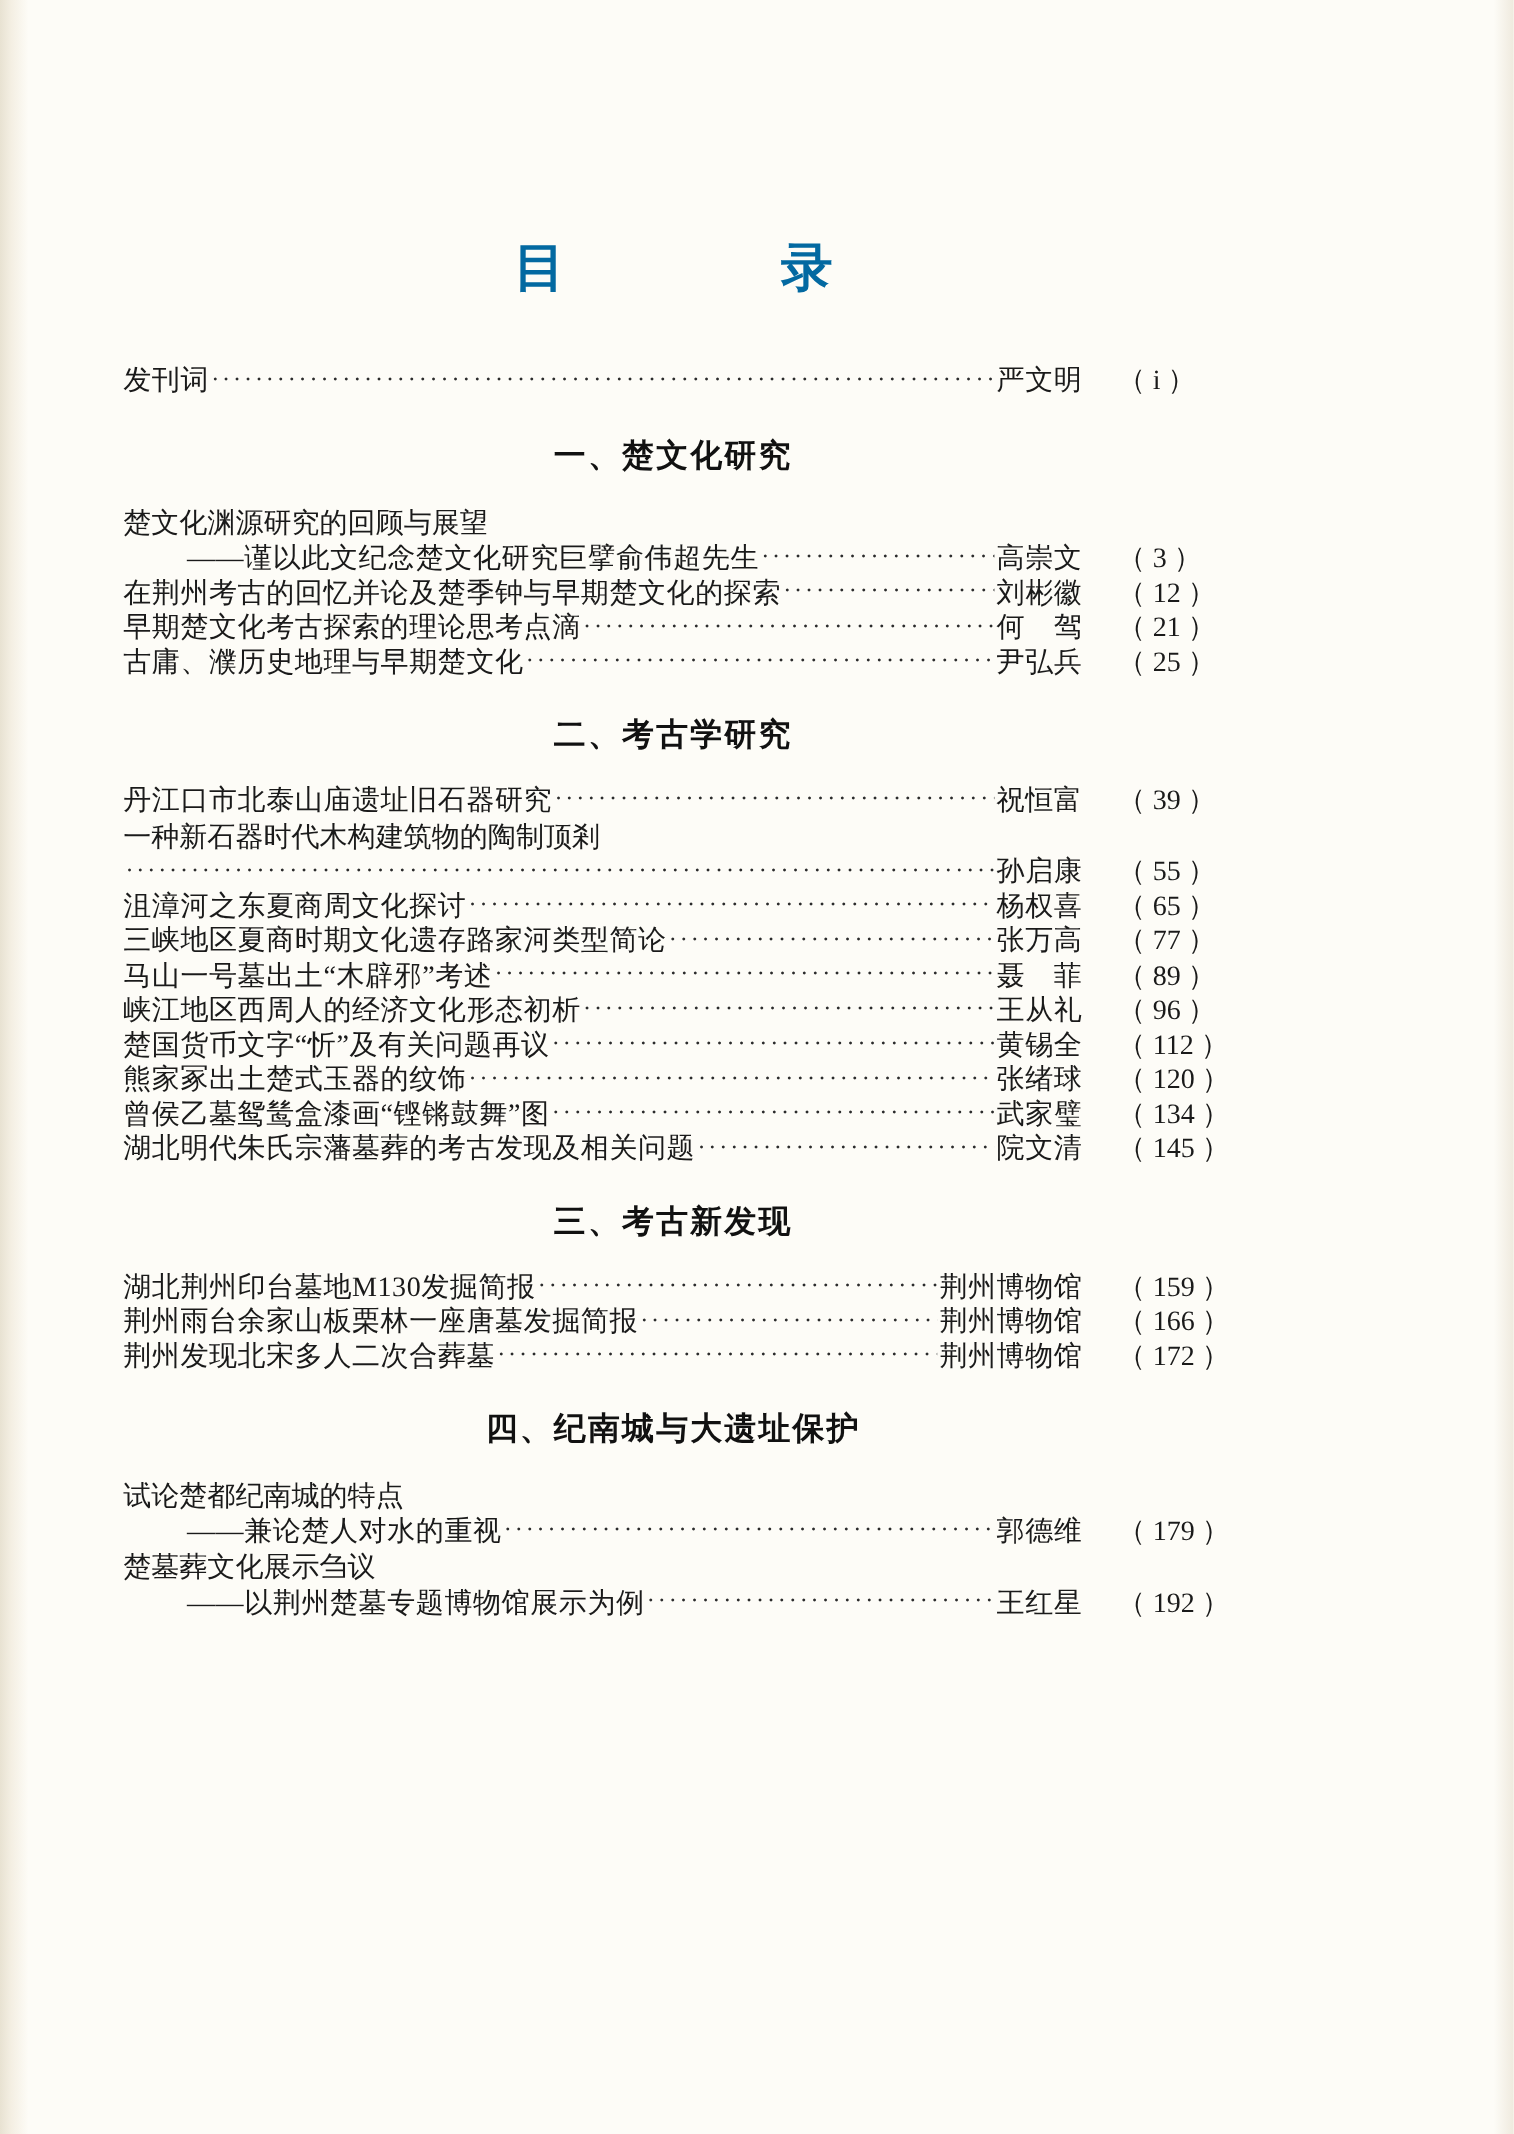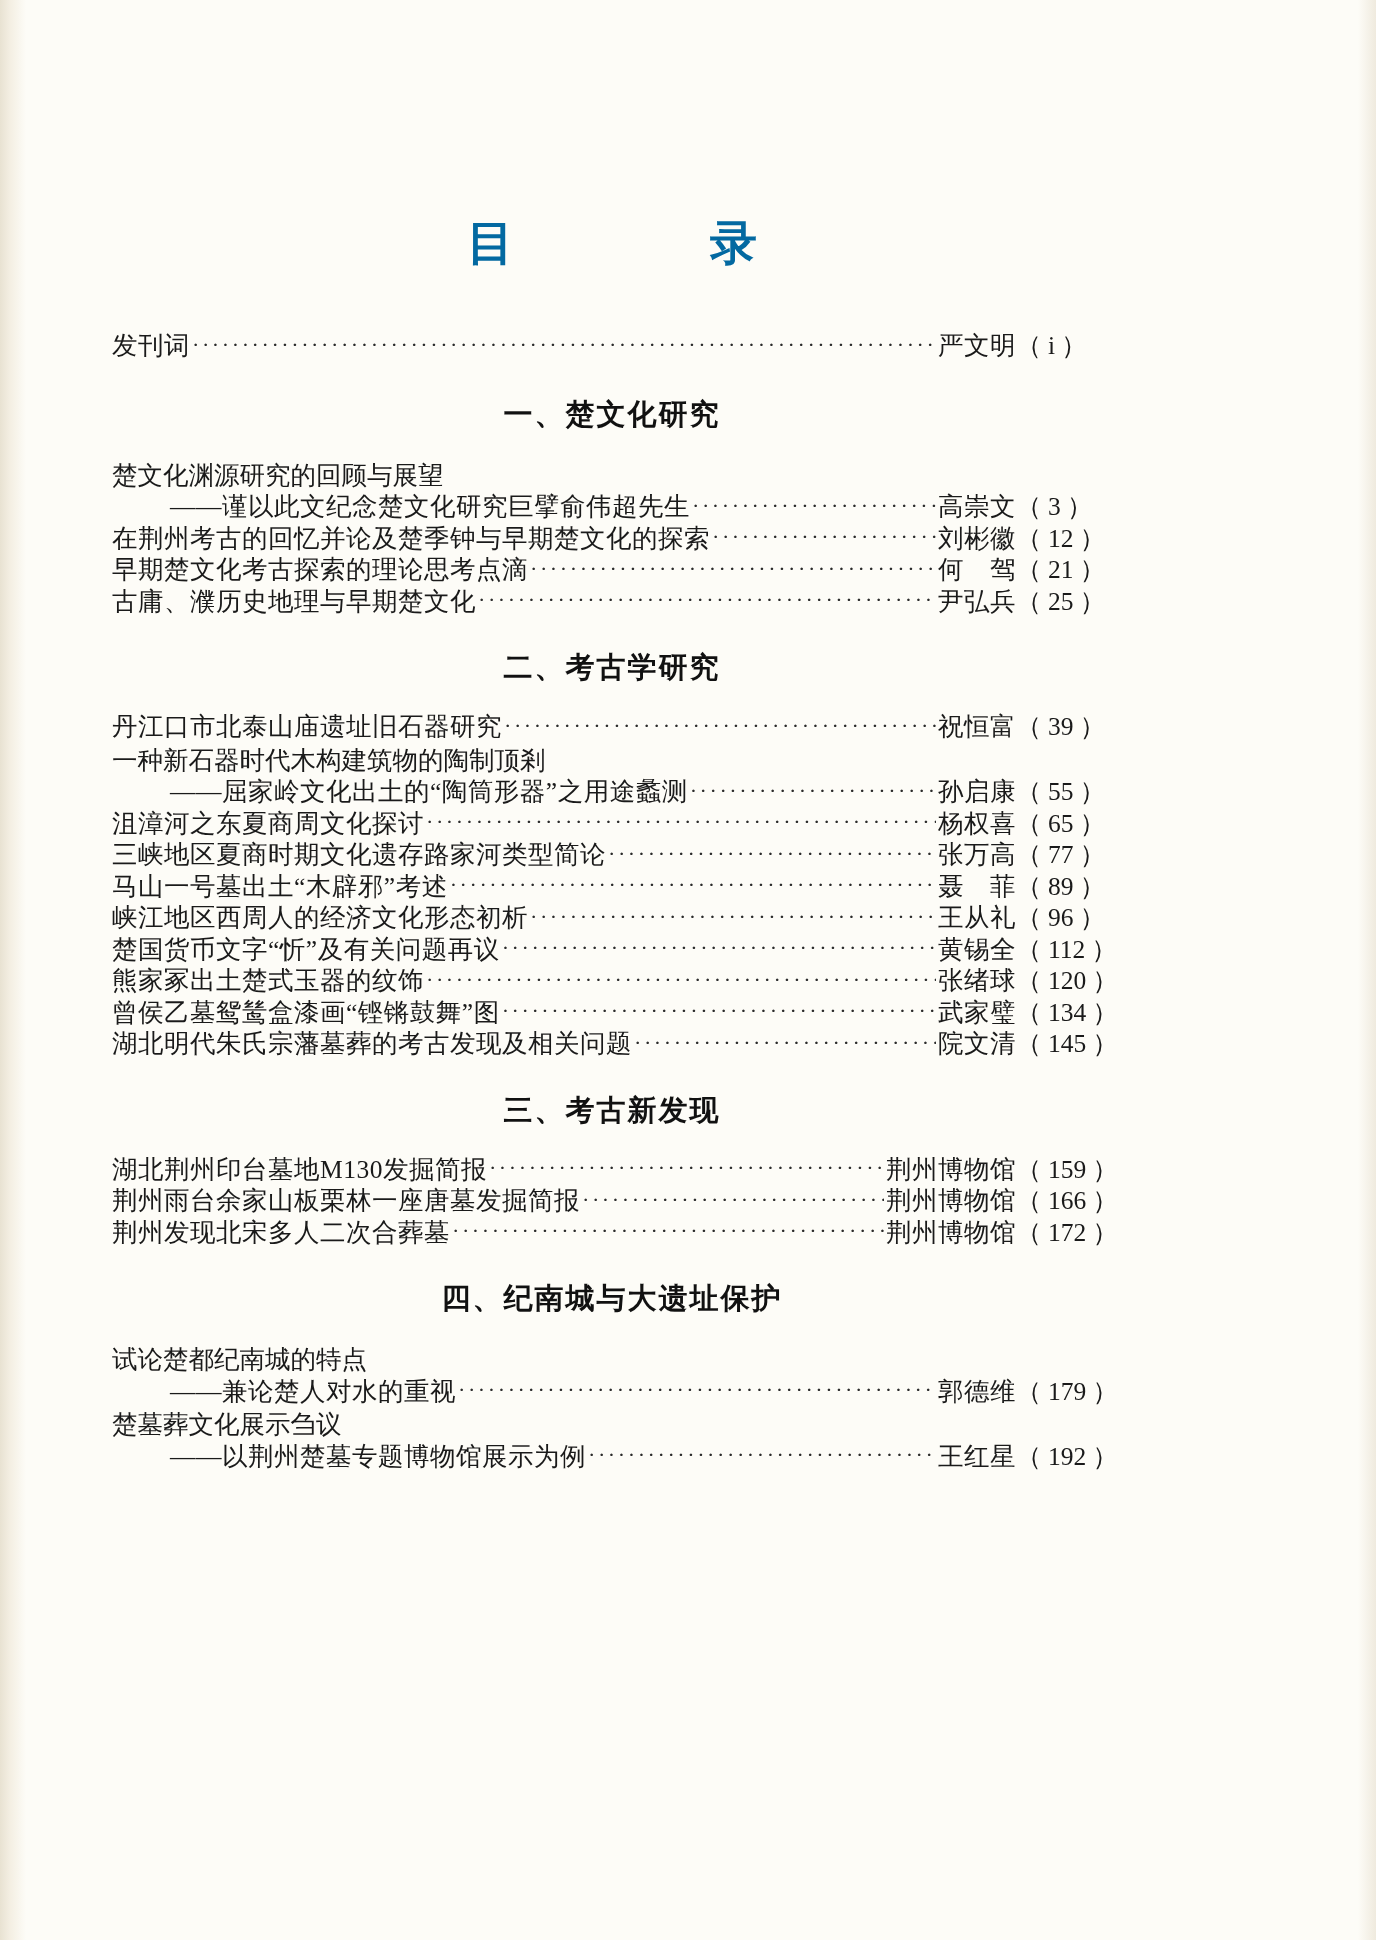--- a/index.html
+++ b/index.html
@@ -81,20 +81,21 @@
     font-size: 22px;
     letter-spacing: 2.6px;
     color: #2b2b2b;
     height: 20px;
   }
   .entry-line .tail {
     flex: 0 0 auto;
     display: flex;
     align-items: baseline;
     justify-content: flex-end;
+    gap: 32px;
   }
   .entry-line .author {
     display: inline-block;
     text-align: right;
     letter-spacing: 0.5px;
   }
   .entry-line .pageno {
     display: inline-block;
     width: 96px;
     text-align: left;
@@ -191,21 +192,20 @@
         <span class="etitle">丹江口市北泰山庙遗址旧石器研究</span>
         <span class="leader"></span>
         <span class="tail">
           <span class="author">祝恒富</span>
           <span class="pageno">（ 39 ）</span>
         </span>
       </div>
 
       <div class="plain-line">一种新石器时代木构建筑物的陶制顶剎</div>
       <div class="entry-line">
-        <span class="etitle indent-sub">——屈家岭文化出土的“陶筒形器”之用途蠡测</span>
         <span class="leader"></span>
         <span class="tail">
           <span class="author">孙启康</span>
           <span class="pageno">（ 55 ）</span>
         </span>
       </div>
 
       <div class="entry-line">
         <span class="etitle">沮漳河之东夏商周文化探讨</span>
         <span class="leader"></span>

